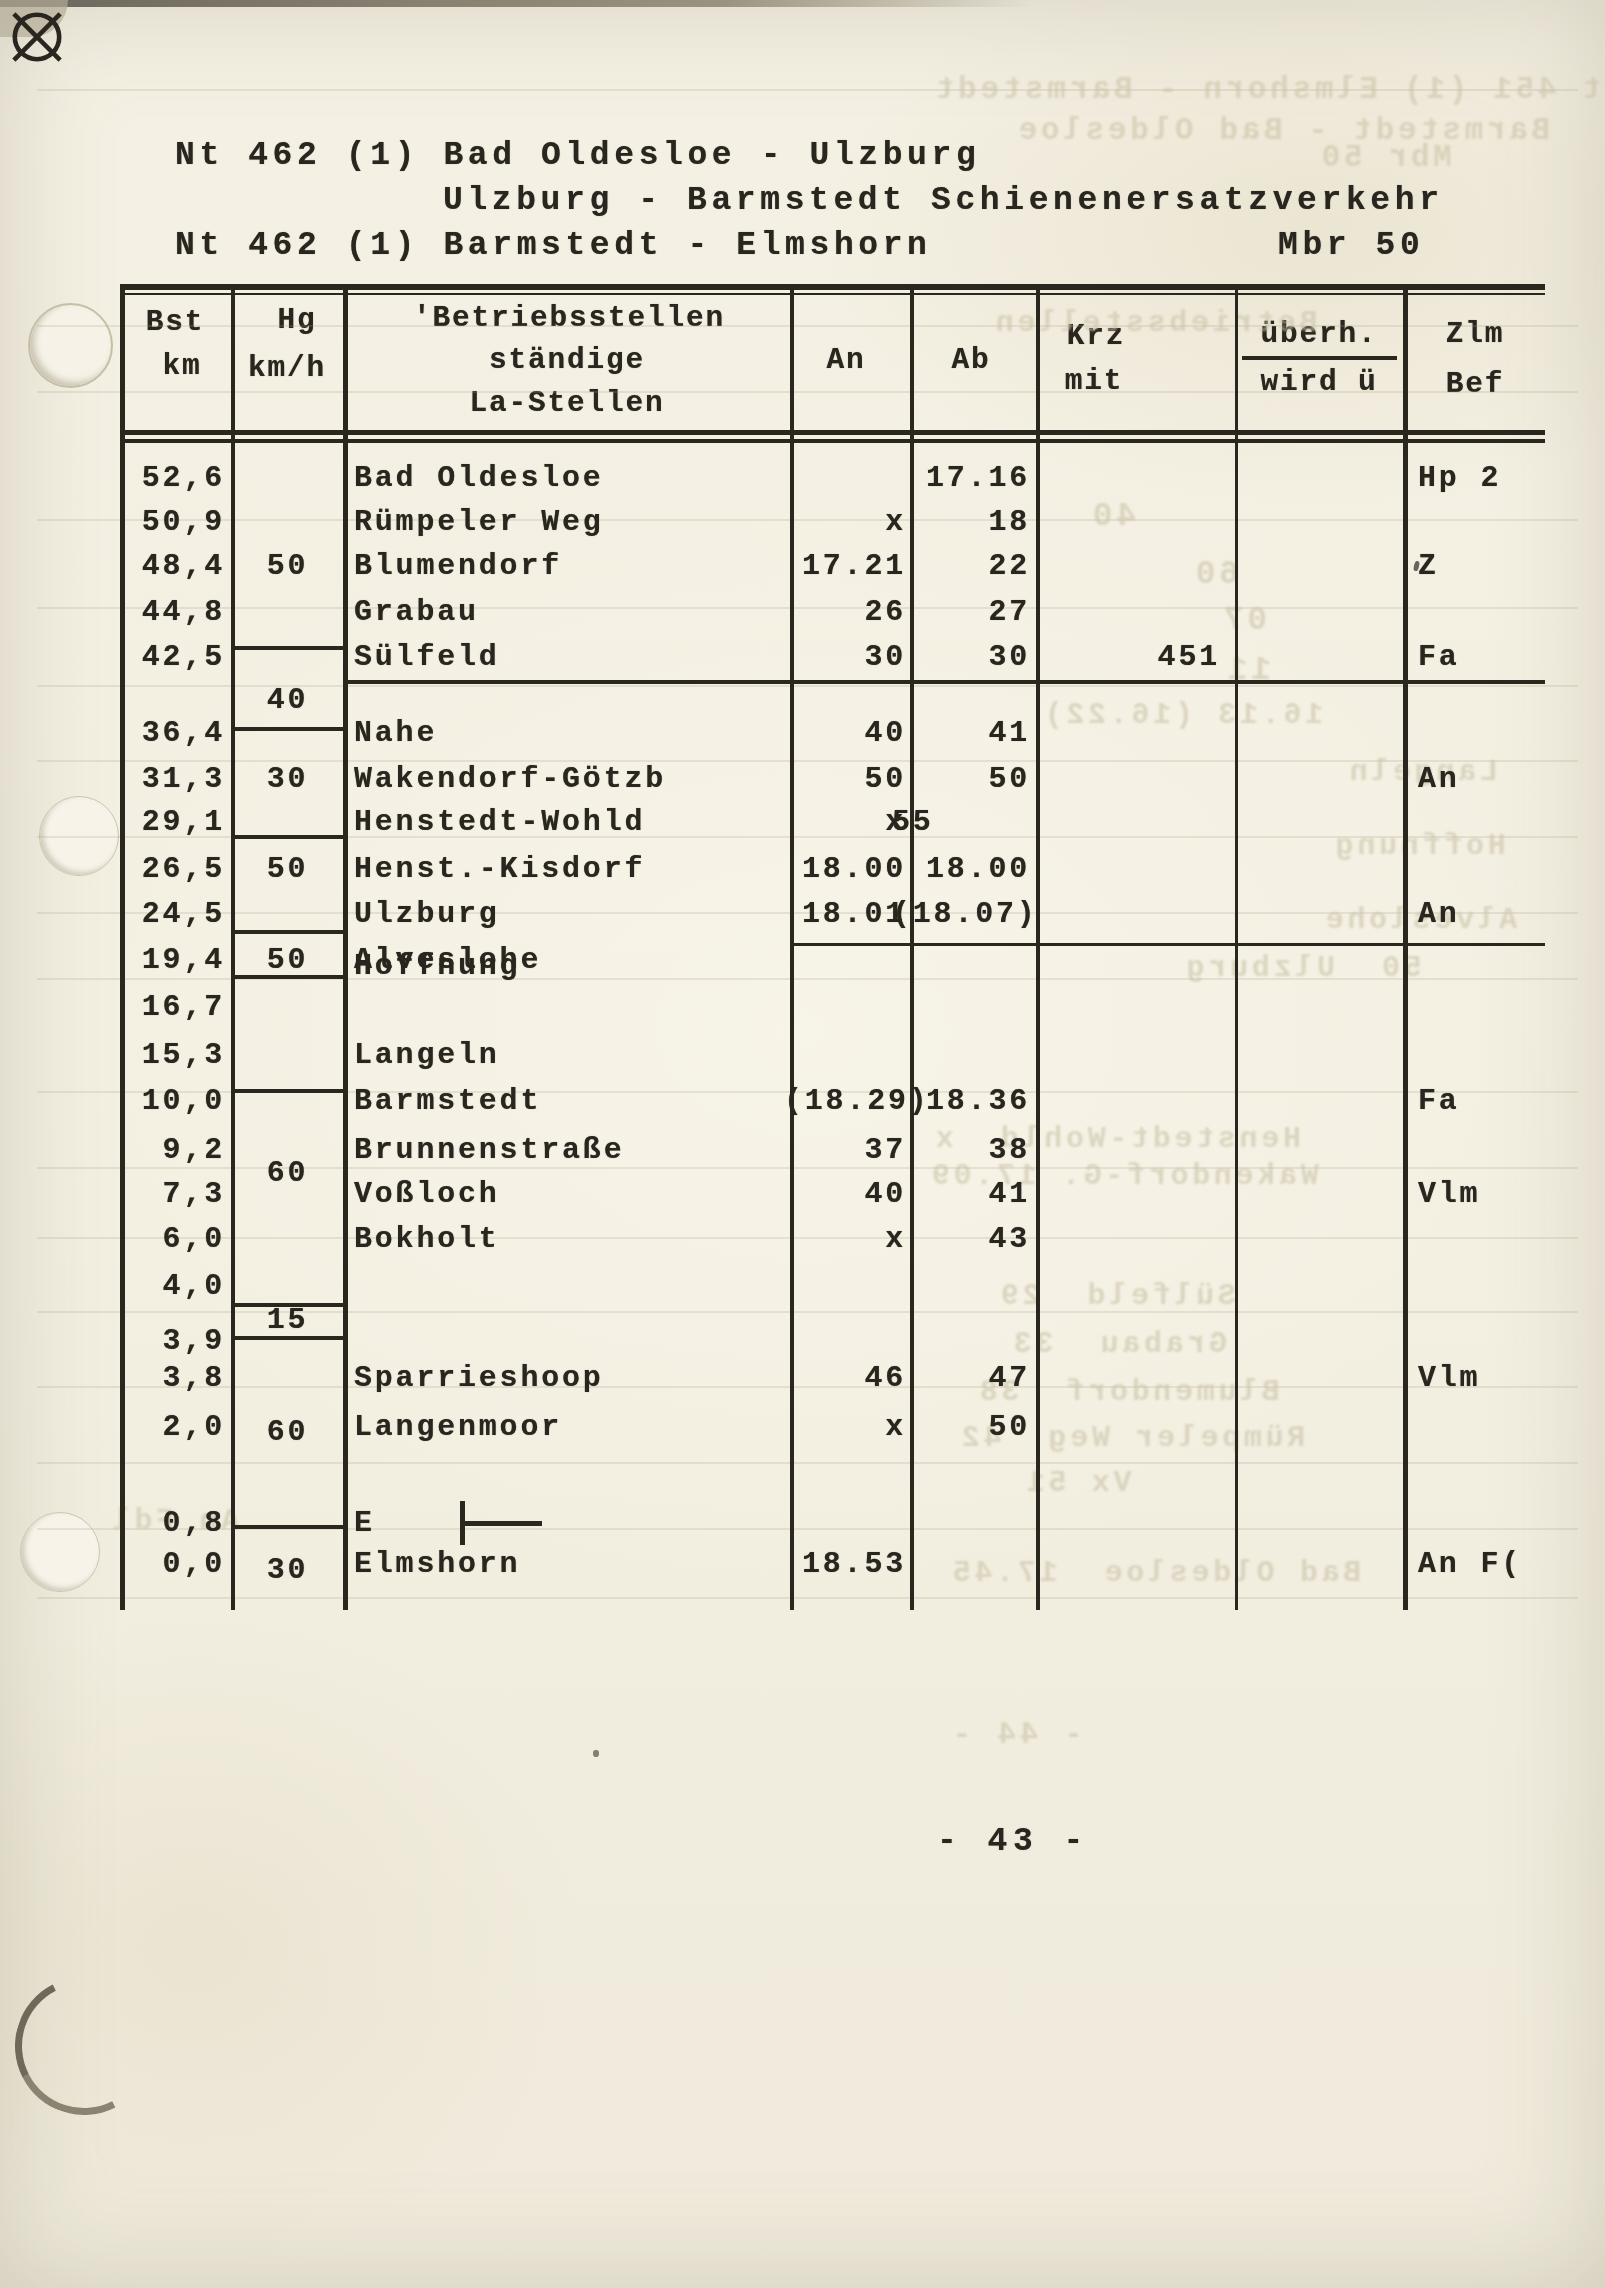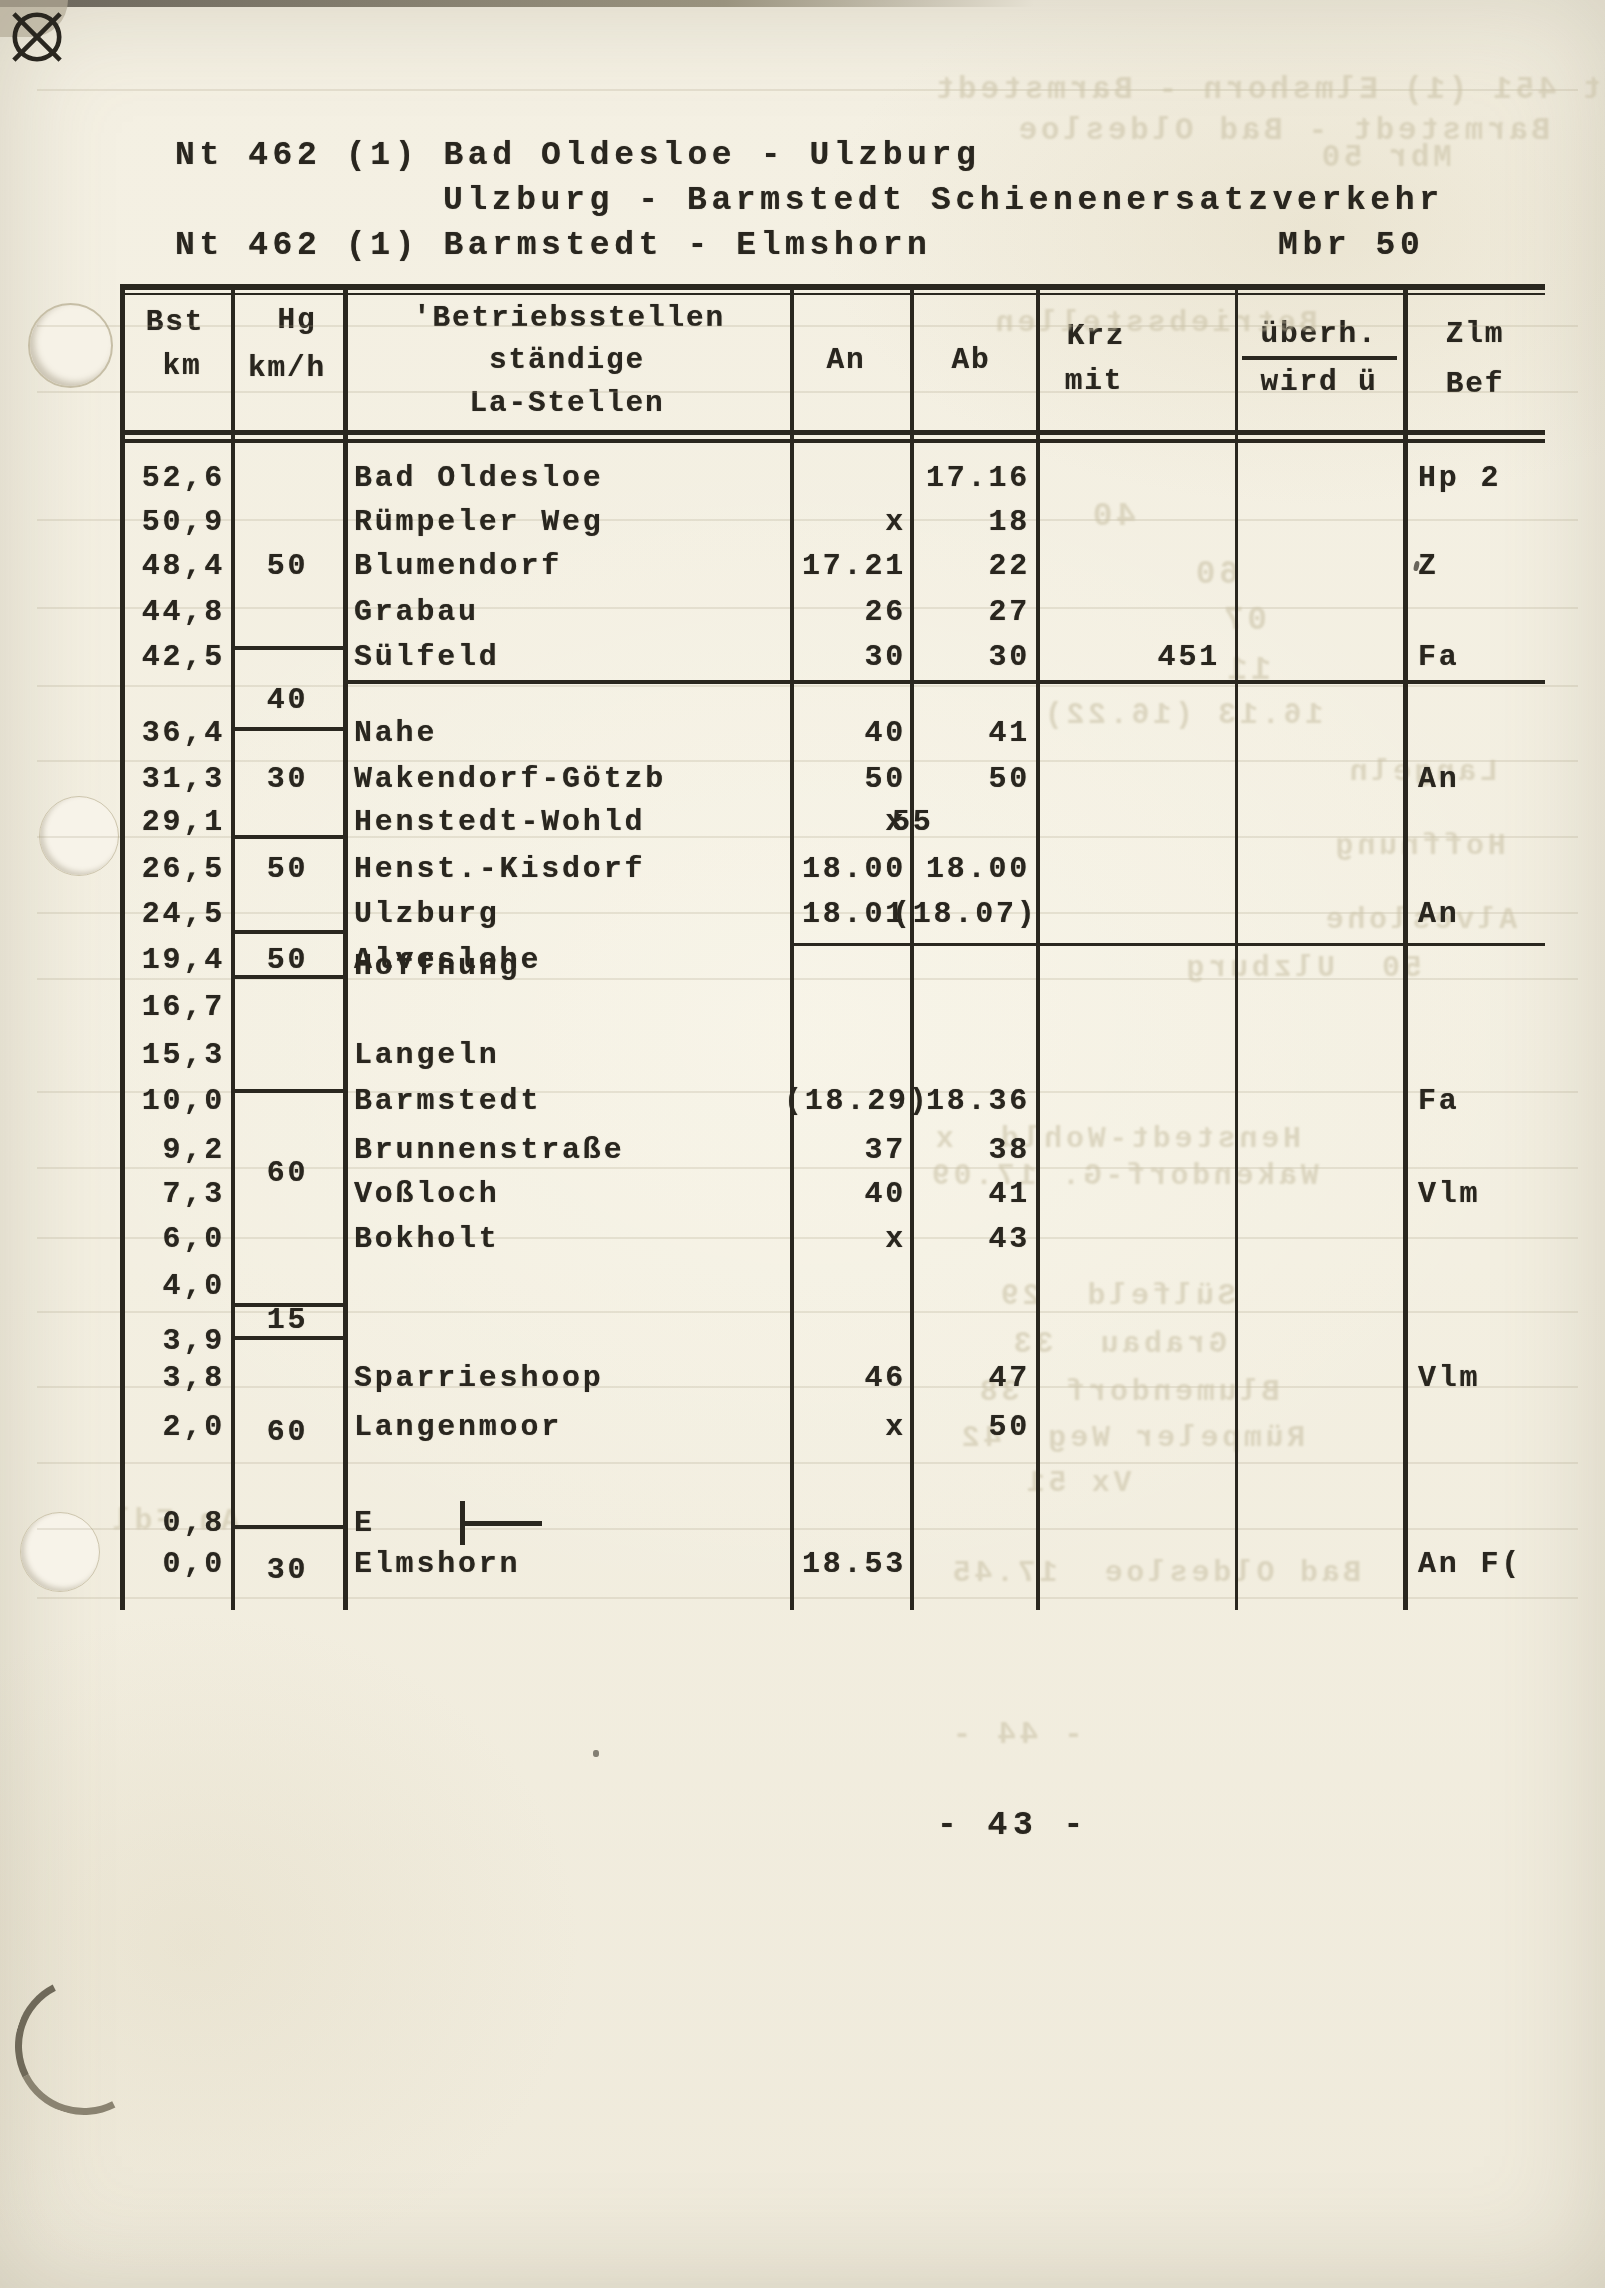--- a/index.html
+++ b/index.html
@@ -14,21 +14,21 @@
   .t{position:absolute;font-weight:bold;white-space:pre;text-shadow:0 0 0.9px rgba(45,40,28,.55);}
   .title{font-size:33px;letter-spacing:4.6px;}
   .hdr{font-size:29.5px;letter-spacing:1.8px;transform:translateX(-50%);}
   .cell{font-size:30px;letter-spacing:2.8px;line-height:41px;}
   .rule{position:absolute;background:#2a271f;}
   .scanline{position:absolute;background:#a89f86;opacity:.22;height:1.8px;left:37px;width:1541px;}
   .ghost{position:absolute;color:#cbc3a8;font-weight:bold;white-space:pre;
     transform:scaleX(-1);filter:blur(1.2px);opacity:.6;letter-spacing:3.7px;}
   .hole{position:absolute;border-radius:50%;}
   .speck{position:absolute;background:#3a362c;border-radius:45%;}
-  .pagenum{font-size:33px;letter-spacing:5.5px;}
+  .pagenum{font-size:33px;letter-spacing:5.5px;margin-top:16px;}
 </style>
 </head>
 <body>
 
 <div class="page">
 
   <div style="position:absolute;left:0;top:0;width:1034px;height:6.5px;background:linear-gradient(90deg,#6b665c,#9a937f 70%,rgba(154,147,127,0));"></div>
   <div style="position:absolute;left:0;top:0;width:68px;height:37px;background:#b3ab97;opacity:.7;border-radius:0 0 37px 0;"></div>
 
   <div class="hole" style="left:28px;top:303px;width:81px;height:81px;border:2.8px solid #c6bea6;background:#f6f2e7;box-shadow:inset 4.6px -3.7px 6.5px rgba(125,115,88,.35);"></div>

